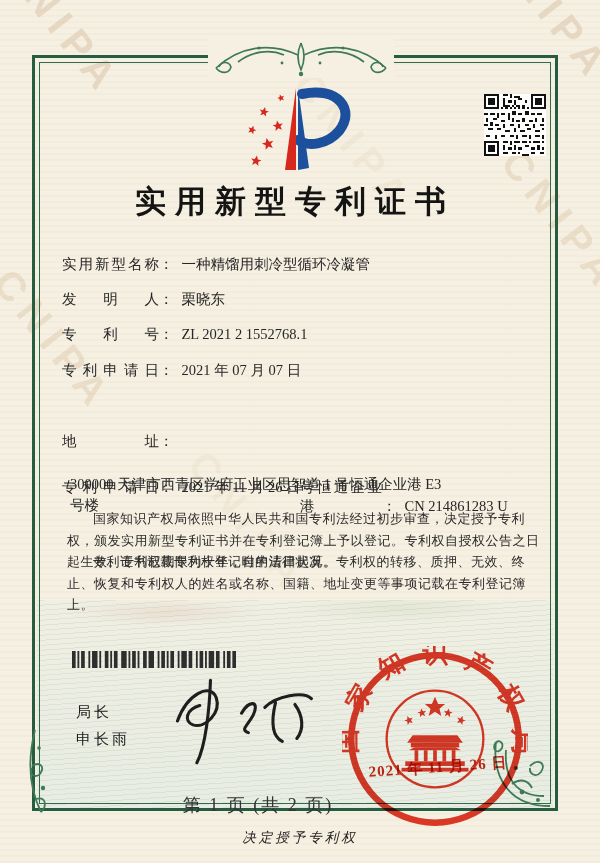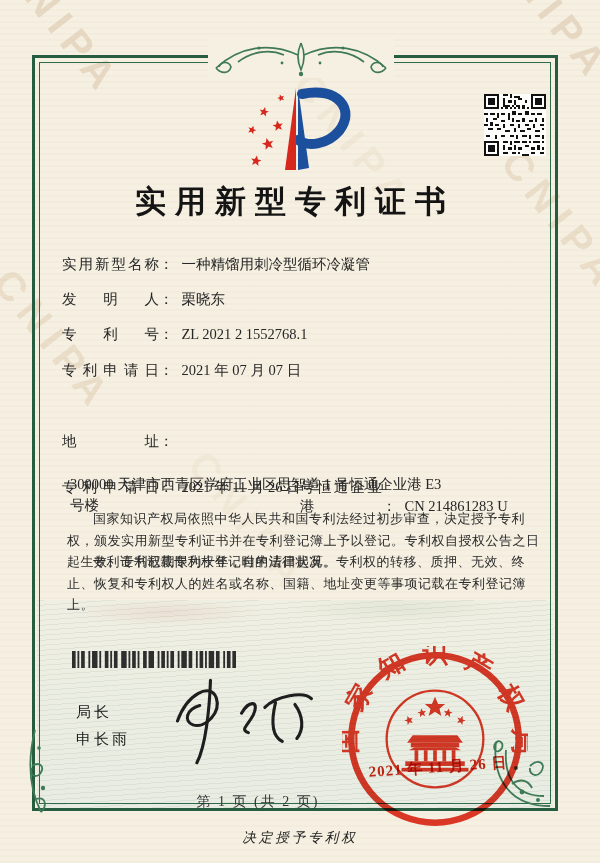--- a/index.html
+++ b/index.html
@@ -37,21 +37,21 @@
   .lbl { display:inline-block; width:97px; text-align:justify; text-align-last:justify; text-justify:inter-character; }
   .val { margin-left:8px;margin-top:23px; }
   .val-wrap { display:inline-block; width:376px; vertical-align:top; line-height:21px; }
   .para { left:67px; width:479px; font-size:13px; line-height:21.6px; color:#2b2b2b;
           text-indent:2em; letter-spacing:.5px; }
   .officer { font-family:"Liberation Sans","DejaVu Sans",sans-serif; font-size:15px;
              letter-spacing:3px; color:#1a1a1a; }
   .sealdate { left:348px; top:758px; width:180px; text-align:center; font-size:15px;
               color:#cf2a17; letter-spacing:1px; transform:rotate(-4deg);
               mix-blend-mode:multiply; font-weight:bold; }
-  .pageno { left:0; top:793px; width:516px; text-align:center; font-size:14px; color:#333; letter-spacing:2px; }
+  .pageno { left:0; top:793px; width:516px; text-align:center; font-size:18px; color:#333; letter-spacing:2px; }
   .footnote { left:0; top:829px; width:600px; text-align:center; font-size:13.5px; color:#222;
               font-style:italic; letter-spacing:3px; }
   svg { display:block; }
 </style>
 </head>
 <body>
 
 <div class="page">
 
   <span class="wm" style="left:-22px; top:2px;">CNIPA</span>

